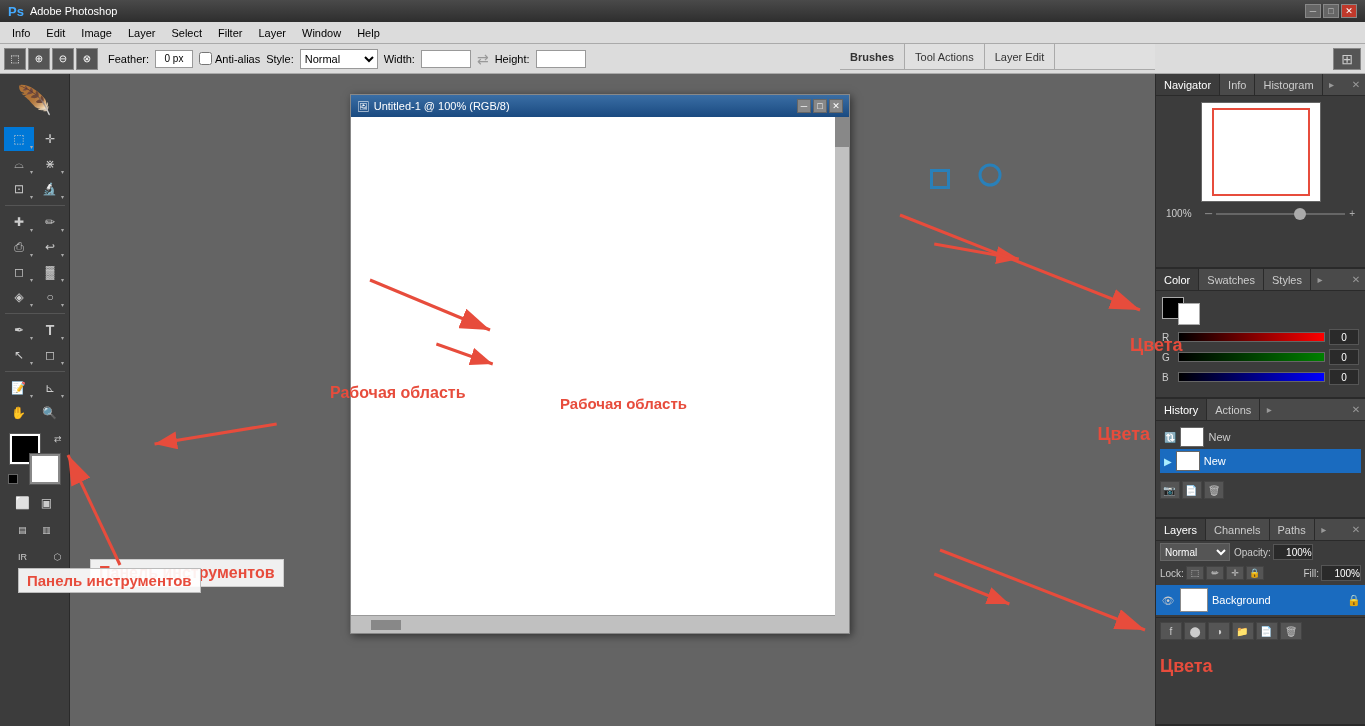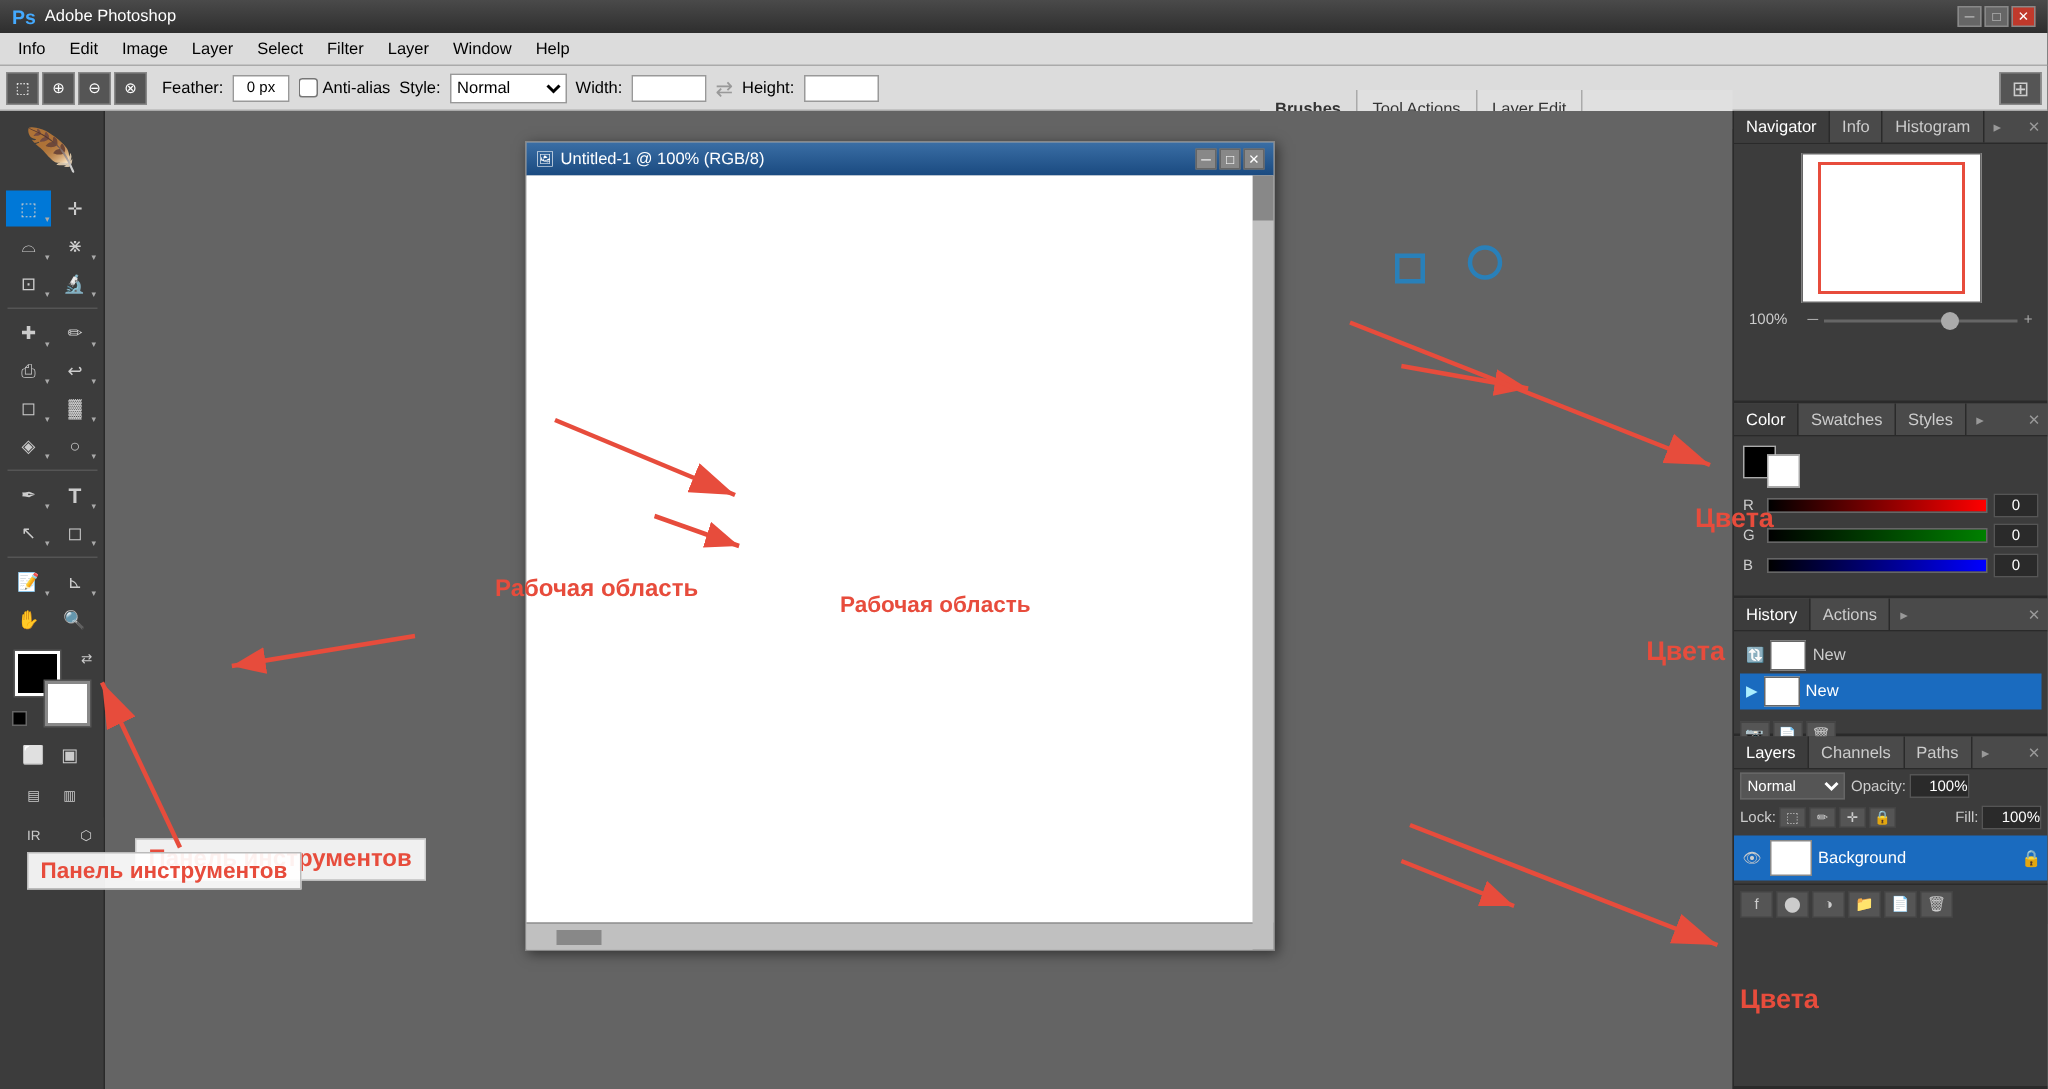--- a/index.html
+++ b/index.html
@@ -320,21 +320,21 @@
     }
     .color-spectrum {
       height: 14px;
       background: linear-gradient(to right, #ff0000, #ffff00, #00ff00, #00ffff, #0000ff, #ff00ff, #ff0000);
       margin: 4px 6px;
       border: 1px solid #555;
     }
 
     
     .history-panel {
-      height: 92px;
+      height: 120px;
     }
     .history-content {
       padding: 4px;
     }
     .history-item {
       display: flex;
       align-items: center;
       gap: 4px;
       padding: 2px 4px;
       color: #ccc;
@@ -547,21 +547,21 @@
     <label>Height:</label>
     <input type="text" value="" style="width: 50px;">
 
     <div style="margin-left:auto; display:flex; align-items:center; gap:4px;">
       <div style="width:28px;height:22px;background:#555;border:1px solid #888;display:flex;align-items:center;justify-content:center;">
         <span style="font-size:14px;color:#ccc;">⊞</span>
       </div>
     </div>
   </div>
 
-  <div style="position:absolute; top:44px; left:840px; right:210px; height:26px; background:#e0e0e0; border-bottom:1px solid #aaa; display:flex; align-items:center; padding:0;margin-top:16px;">
+  <div style="position:absolute; top:44px; left:840px; right:210px; height:26px; background:#e0e0e0; border-bottom:1px solid #aaa; display:flex; align-items:center; padding:0;">
     <div class="brush-tab active">Brushes</div>
     <div class="brush-tab">Tool Actions</div>
     <div class="brush-tab">Layer Edit</div>
   </div>
 
   <div class="main-area" style="top:74px; position:absolute; left:0; right:0; bottom:0;">
 
     <div class="toolbar">
 
       <div class="toolbar-logo">

